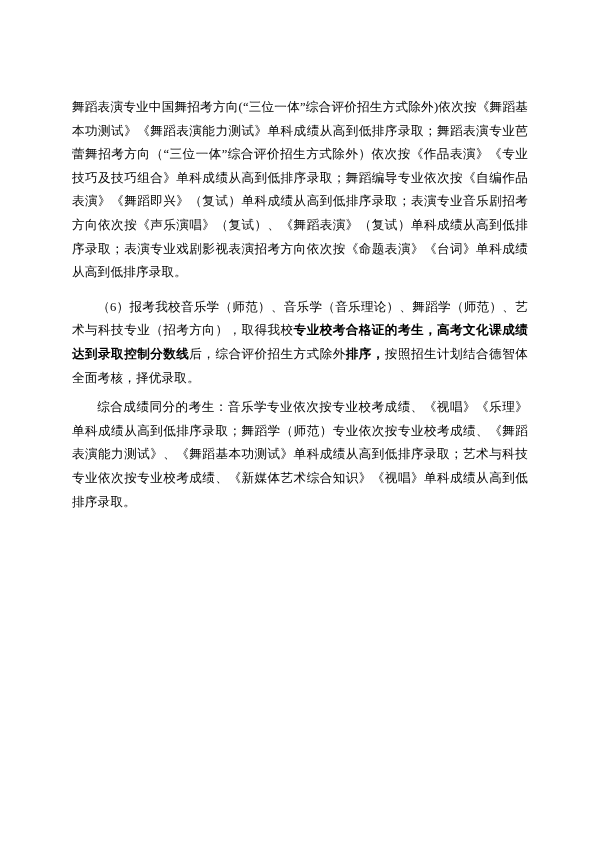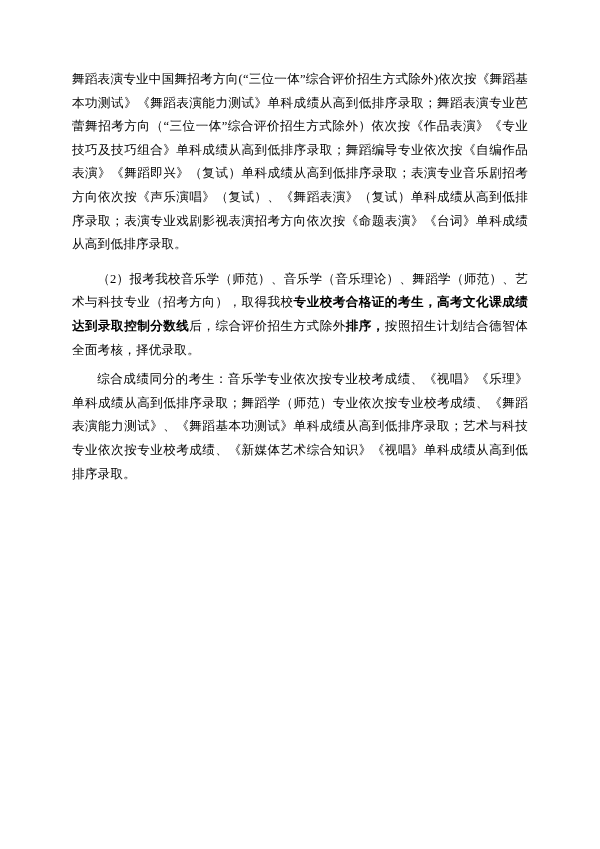--- a/index.html
+++ b/index.html
@@ -17,20 +17,21 @@
   }
   .page {
     width: 600px;
     height: 849px;
     box-sizing: border-box;
     padding: 68px 72px 40px 72px;
     position: relative;
   }
   .doc-body {
     width: 456px;
+    margin-top: 28px;
   }
   p {
     margin: 0;
     font-size: 12.6px;
     line-height: 23.6px;
     text-align: justify;
     text-justify: inter-ideograph;
     letter-spacing: 0.2px;
   }
   .para-indent {
@@ -63,21 +64,21 @@
 <body>
 
 <div class="page">
   <div class="doc-body">
 
     <p class="para-noindent">
       <span class="seg">舞蹈表演专业中国舞招考方向(“三位一体”综合评价招生方式除外)依次按《舞蹈基本功测试》《舞蹈表演能力测试》单科成绩从高到低排序录取；舞蹈表演专业芭蕾舞招考方向（“三位一体”综合评价招生方式除外）依次按《作品表演》《专业技巧及技巧组合》单科成绩从高到低排序录取；舞蹈编导专业依次按《自编作品表演》《舞蹈即兴》（复试）单科成绩从高到低排序录取；表演专业音乐剧招考方向依次按《声乐演唱》（复试）、《舞蹈表演》（复试）单科成绩从高到低排序录取；表演专业戏剧影视表演招考方向依次按《命题表演》《台词》单科成绩从高到低排序录取。</span>
     </p>
 
     <p class="para-indent gap-small">
-      <span class="seg">（2）报考我校音乐学（师范）、音乐学（音乐理论）、舞蹈学（师范）、艺术与科技专业（招考方向），取得我校</span><span class="seg bold">专业校考合格证的考生，高考文化课成绩达到录取控制分数线</span><span class="seg">后，综合评价招生方式除外</span><span class="seg bold">排序，</span><span class="seg">按照招生计划结合德智体全面考核，择优录取。</span>
+      <span class="seg">（6）报考我校音乐学（师范）、音乐学（音乐理论）、舞蹈学（师范）、艺术与科技专业（招考方向），取得我校</span><span class="seg bold">专业校考合格证的考生，高考文化课成绩达到录取控制分数线</span><span class="seg">后，综合评价招生方式除外</span><span class="seg bold">排序，</span><span class="seg">按照招生计划结合德智体全面考核，择优录取。</span>
     </p>
 
 
     <p class="para-indent gap-tiny">
       <span class="seg">综合成绩同分的考生：音乐学专业依次按专业校考成绩、《视唱》《乐理》单科成绩从高到低排序录取；舞蹈学（师范）专业依次按专业校考成绩、《舞蹈表演能力测试》、《舞蹈基本功测试》单科成绩从高到低排序录取；艺术与科技专业依次按专业校考成绩、《新媒体艺术综合知识》《视唱》单科成绩从高到低排序录取。</span>
     </p>
 
   </div>
 </div>
 

